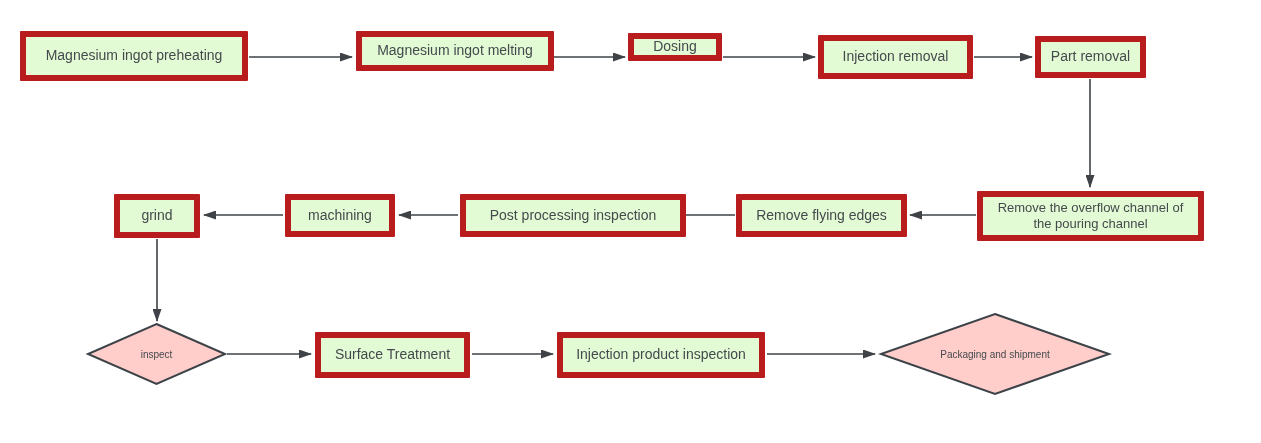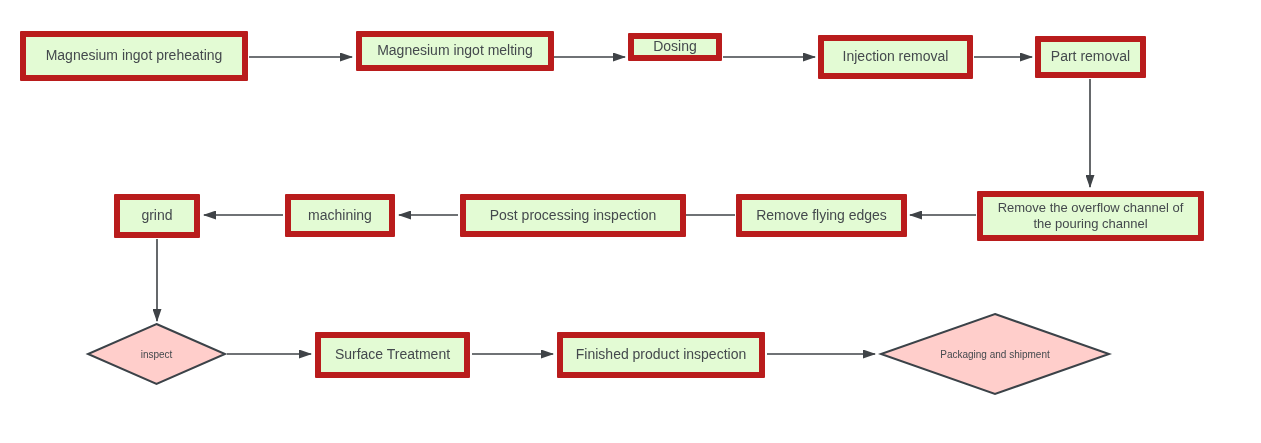--- a/index.html
+++ b/index.html
@@ -85,21 +85,21 @@
   <div class="diamond" style="left:87px; top:323px; width:139px; height:62px;">
     <svg viewBox="0 0 139 62" preserveAspectRatio="none" xmlns="http://www.w3.org/2000/svg">
       <polygon points="69.5,1 138,31 69.5,61 1,31" stroke-width="2" stroke="#3b4248" fill="#ffcecb"></polygon>
     </svg>
     <span class="dlabel">inspect</span>
   </div>
   <div class="node" style="left:315px; top:332px; width:155px; height:46px;">
     <span>Surface Treatment</span>
   </div>
   <div class="node" style="left:557px; top:332px; width:208px; height:46px;">
-    <span>Finished product inspection</span>
+    <span>Injection product inspection</span>
   </div>
   <div class="diamond" style="left:880px; top:313px; width:230px; height:82px;">
     <svg viewBox="0 0 230 82" preserveAspectRatio="none" xmlns="http://www.w3.org/2000/svg">
       <polygon points="115,1 229,41 115,81 1,41" stroke-width="2" stroke="#3b4248" fill="#ffcecb"></polygon>
     </svg>
     <span class="dlabel">Packaging and shipment</span>
   </div>
 
 </div>
 

